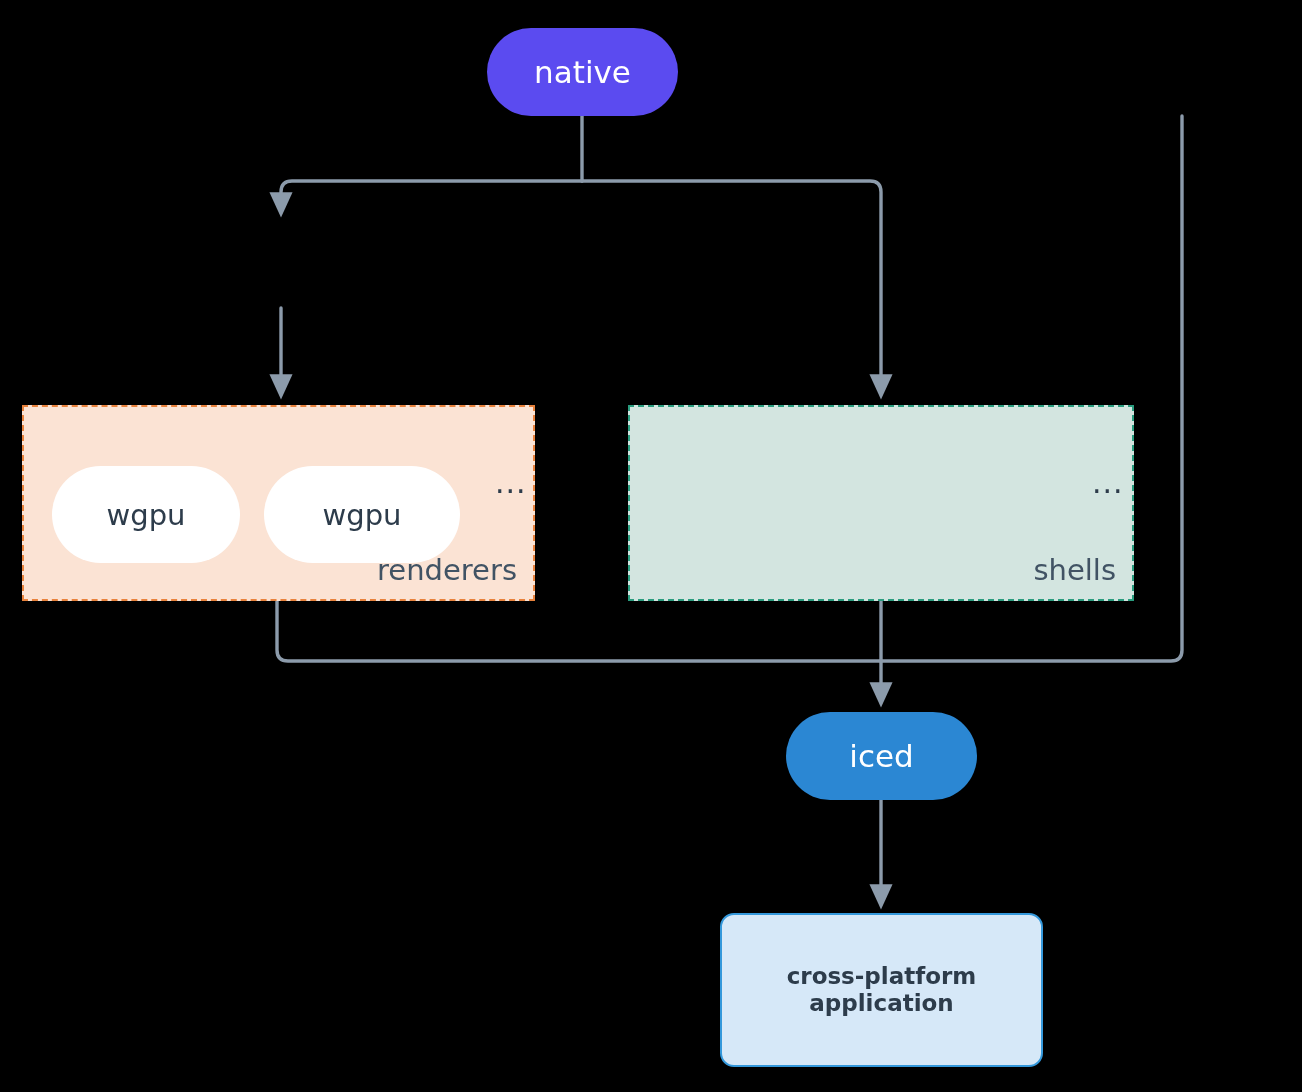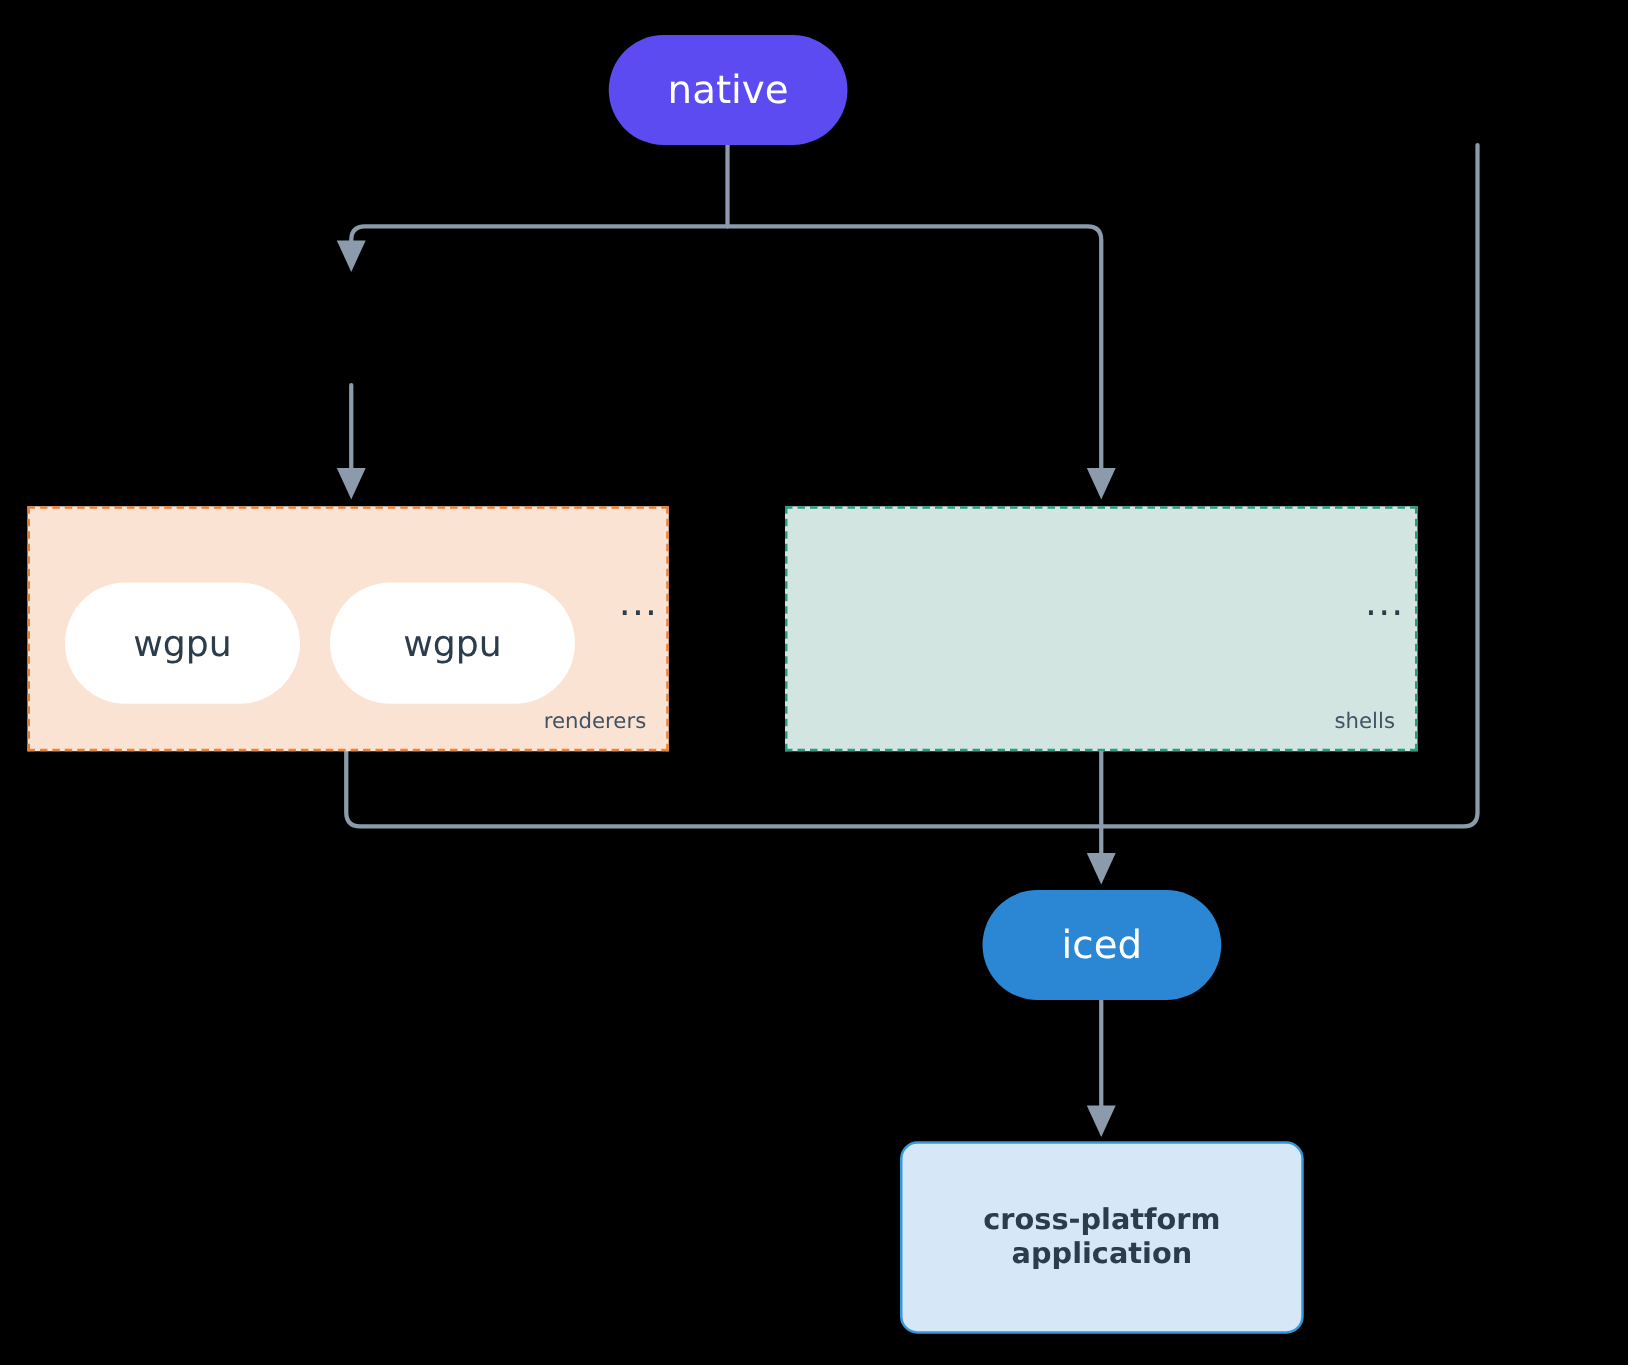--- a/index.html
+++ b/index.html
@@ -88,21 +88,21 @@
   }
   .group-shells {
     left: 628px; top: 405px; width: 506px; height: 196px;
     background: #D3E5E0;
     border: 2px dashed #2A9D7F;
   }
   .group-label {
     position: absolute;
     right: 16px;
     bottom: 12px;
-    font-size: 17px;
+    font-size: 29px;
     color: #415364;
   }
 
   
   .inner-pill {
     position: absolute;
     display: flex;
     align-items: center;
     justify-content: center;
     background: #FFFFFF;

